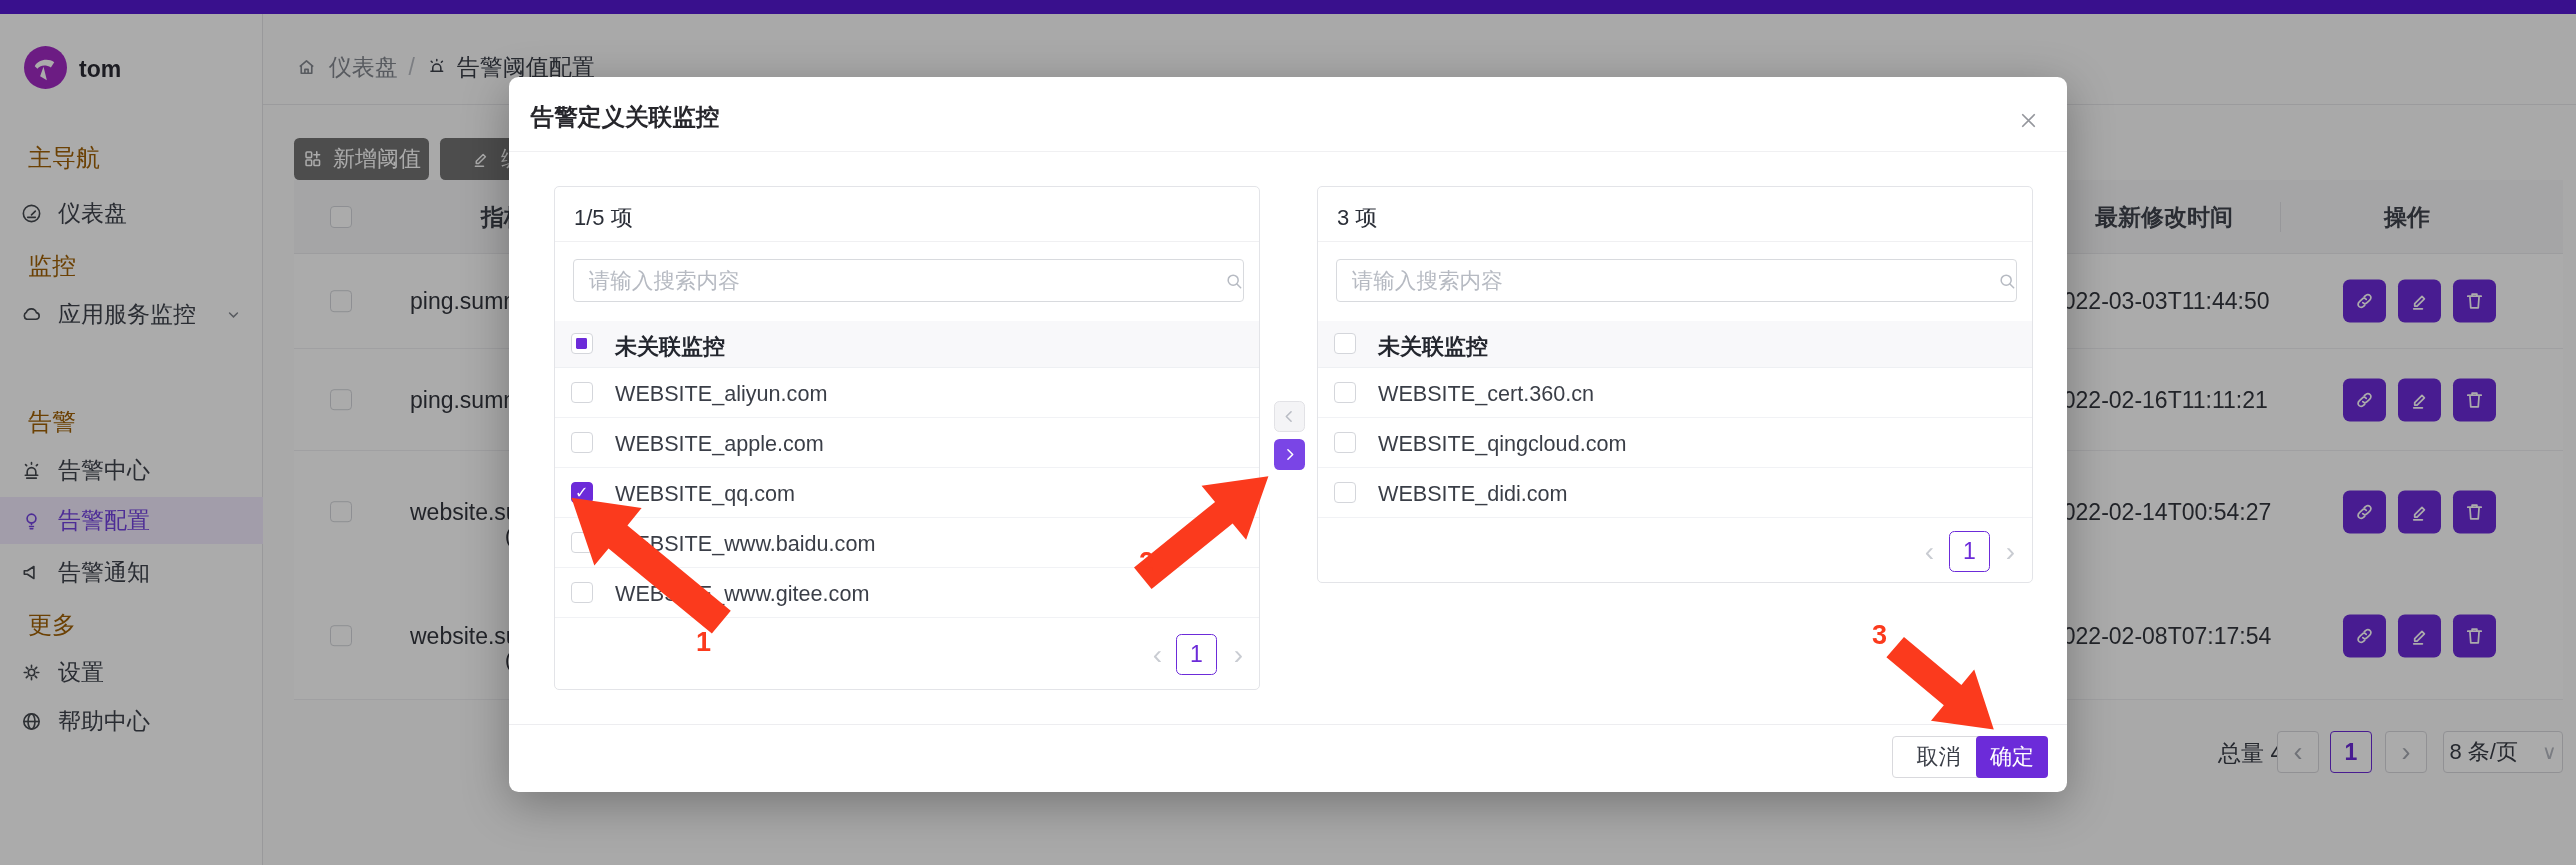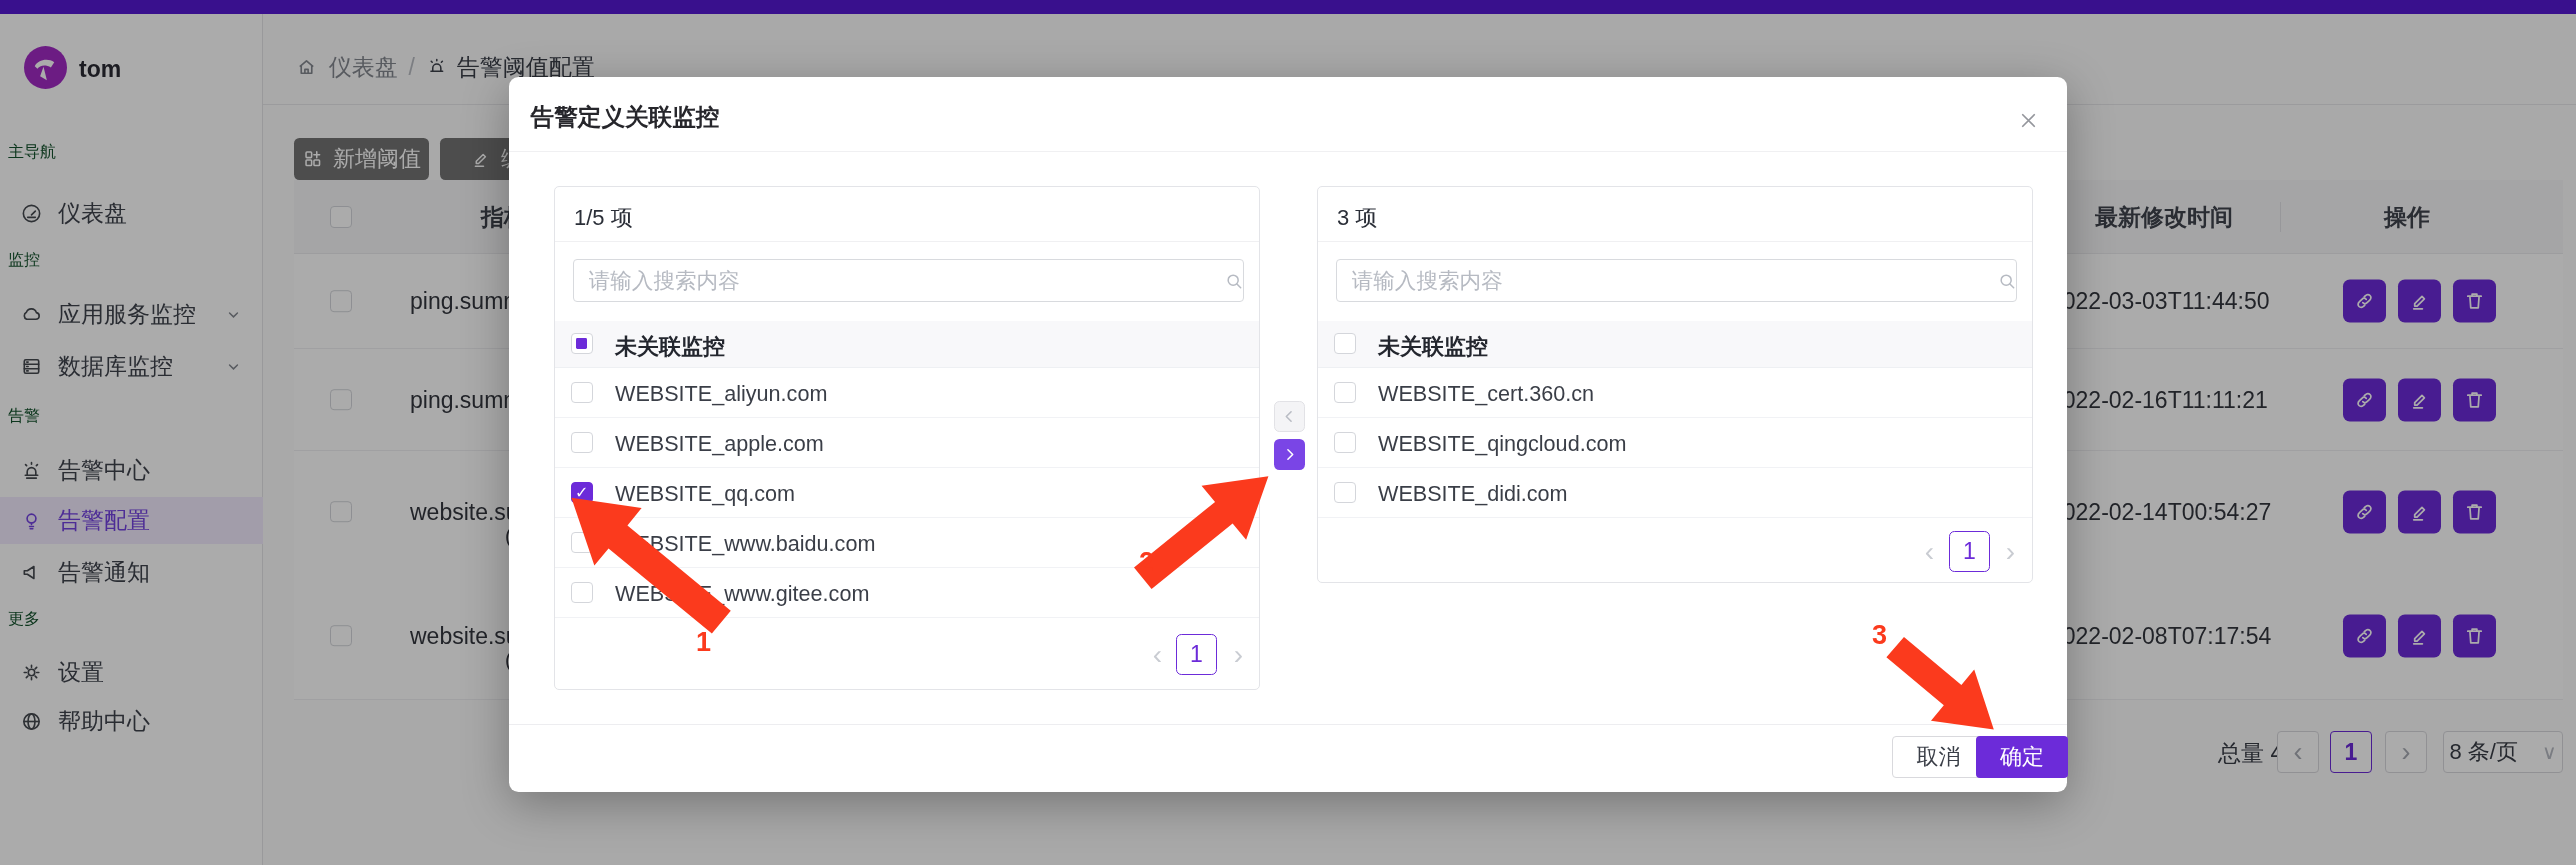--- a/index.html
+++ b/index.html
@@ -7,21 +7,21 @@
   body { font-family: "Liberation Sans", "DejaVu Sans", sans-serif; }
   .screen { position:relative; width:2576px; height:866px; background:#fcfcfd; overflow:hidden; }
 
   
   .topbar { position:absolute; left:0; top:0; width:2576px; height:13.5px; background:#5618d3; }
 
   
   .sidebar { position:absolute; left:0; top:13.5px; width:263px; height:852px; background:#ffffff; border-right:0.7px solid #e5e5e8; }
   .logo { position:absolute; left:24px; top:32px; width:43px; height:43px; }
   .user { position:absolute; left:79px; top:42px; font-size:23px; font-weight:700; color:#2b2b33; }
-  .nav-section { position:absolute; left:8px; font-size:16px; color:#14532d; }
+  .nav-section { position:absolute; left:28px; font-size:24px; color:#a16207; }
   .nav-item { position:absolute; left:0; width:263px; height:47px; display:flex; align-items:center; padding-left:20px; gap:15px; font-size:23px; color:#3f434d; cursor:pointer; }
   .nav-item .nicon { width:23px; height:23px; flex:0 0 23px; display:flex; align-items:center; justify-content:center; color:#45494f; }
   .nav-item.active { background:#f2eafe; color:#7443e0; }
   .nav-item.active .nicon { color:#7443e0; }
   .nav-chev { margin-left:auto; margin-right:20px; color:#83878f; display:flex; }
 
   
   .header-bar { position:absolute; left:263px; top:13.5px; width:2313px; height:91px; background:#fcfcfd; border-bottom:0.7px solid #e8e8eb; }
   .breadcrumb { position:absolute; left:32px; top:38px; display:flex; align-items:center; gap:10.8px; font-size:23px; color:#84888f; }
   .breadcrumb .crumb-cur { color:#3c404a; display:flex; align-items:center; gap:8px; }
@@ -80,21 +80,21 @@
   .p-group .glabel { position:absolute; left:60px; top:10.8px; font-size:22px; font-weight:700; color:#23262e; }
   .p-item { position:absolute; left:0; width:100%; height:50px; border-bottom:0.7px solid #f1f2f5; background:#fff; }
   .p-item .cb { position:absolute; left:16px; top:13.5px; }
   .p-item .ilabel { position:absolute; left:60px; top:13px; font-size:21.6px; color:#3a3e47; }
   .p-pg-chev { position:absolute; width:27px; height:41px; display:flex; align-items:center; justify-content:center; font-size:28px; color:#c9ccd2; cursor:pointer; }
   .p-pg-page { position:absolute; width:41px; height:41px; border:1.4px solid #6c2bd9; border-radius:5.4px; color:#6c2bd9; font-size:23px; display:flex; align-items:center; justify-content:center; cursor:pointer; background:#fff; }
   .transfer-btn { position:absolute; left:765px; width:31px; height:31px; border-radius:5.4px; display:flex; align-items:center; justify-content:center; cursor:pointer; }
   .transfer-left  { top:324px; background:#f4f4f6; border:0.7px solid #e2e2e6; color:#b9bcc4; }
   .transfer-right { top:362px; background:#7a45e6; color:#fff; }
   .m-cancel { position:absolute; left:1383px; top:659px; width:93px; height:42px; border:0.7px solid #d9d9dd; border-radius:4px; background:#fff; color:#3a3e47; font-size:22px; display:flex; align-items:center; justify-content:center; cursor:pointer; }
-  .m-confirm { position:absolute; left:1467px; top:659px; width:92px; height:42px; border-radius:4px; background:#6c2bd9; color:#fff; font-size:22px; display:flex; align-items:center; justify-content:center; cursor:pointer; }
+  .m-confirm { position:absolute; left:1467px; top:659px; width:72px; height:42px; border-radius:4px; background:#6c2bd9; color:#fff; font-size:22px; display:flex; align-items:center; justify-content:center; cursor:pointer; }
 
   
   .anno-svg { position:absolute; left:0; top:0; width:2576px; height:866px; z-index:30; pointer-events:none; }
   .anno-label { position:absolute; z-index:31; color:#fb3a1d; font-size:27px; font-weight:700; pointer-events:none; }
   .anno-1 { left:696px; top:627px; }
   .anno-2 { left:1139px; top:547px; }
   .anno-3 { left:1872px; top:620px; }
 
   svg.ic { display:block; }
 </style>
@@ -137,35 +137,20 @@
           </svg>
         </span>
       <span>应用服务监控</span>
       <span class="nav-chev">
           <svg class="ic" width="19" height="19" viewBox="0 0 24 24" fill="none" stroke="currentColor" stroke-width="1.8" stroke-linecap="round">
             <path d="M7 10l5 5 5-5"></path>
           </svg>
         </span>
     </div>
 
-    <div class="nav-item" style="top:329px">
-      <span class="nicon">
-          <svg class="ic" width="23" height="23" viewBox="0 0 24 24" fill="none" stroke="currentColor" stroke-width="1.7" stroke-linecap="round">
-            <rect x="4.5" y="5" width="15" height="14" rx="1.5"></rect>
-            <path d="M4.5 9.7h15M4.5 14.3h15"></path>
-            <path d="M7 7.4h1.5M7 12h1.5M7 16.6h1.5"></path>
-          </svg>
-        </span>
-      <span>数据库监控</span>
-      <span class="nav-chev">
-          <svg class="ic" width="19" height="19" viewBox="0 0 24 24" fill="none" stroke="currentColor" stroke-width="1.8" stroke-linecap="round">
-            <path d="M7 10l5 5 5-5"></path>
-          </svg>
-        </span>
-    </div>
 
     <div class="nav-section" style="top:392px">告警</div>
 
     <div class="nav-item" style="top:433px">
       <span class="nicon">
           <svg class="ic" width="23" height="23" viewBox="0 0 24 24" fill="none" stroke="currentColor" stroke-width="1.7" stroke-linecap="round">
             <path d="M7.5 17v-3.5a4.5 4.5 0 0 1 9 0V17"></path>
             <path d="M5.5 17h13M7 20h10"></path>
             <path d="M12 5.4V3.8M6.9 6.9 5.8 5.8M17.1 6.9l1.1-1.1"></path>
           </svg>

